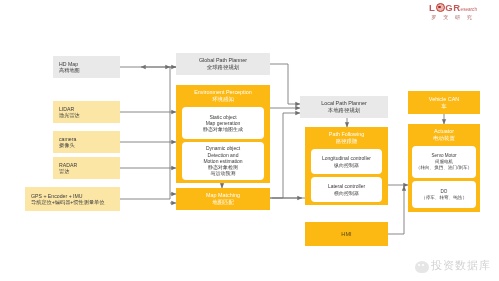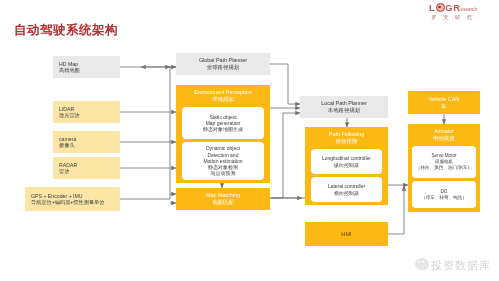--- a/index.html
+++ b/index.html
@@ -64,21 +64,21 @@
     position:absolute;left:0;right:0;top:4px;
     text-align:center;color:#ffffff;line-height:1.22;
   }
 
   
   svg.wires{position:absolute;left:0;top:0;width:499px;height:281px;overflow:visible;}
 
   
   .watermark{
     position:absolute;right:8px;bottom:8px;
-    display:flex;align-items:flex-start;gap:2px;
+    display:flex;align-items:flex-end;gap:2px;
     opacity:.45;
   }
   .watermark .wm-text{
     font-size:11px;color:#9a9a9a;letter-spacing:1px;white-space:nowrap;
   }
   .wechat{
     width:14px;height:12px;border-radius:50% 50% 45% 45%;
     background:#c9c9c9;position:relative;
   }
   .wechat:before{
@@ -88,21 +88,20 @@
   .wechat:after{
     content:"";position:absolute;left:7px;top:3px;
     width:1.6px;height:1.6px;border-radius:50%;background:#fff;
   }
 </style>
 </head>
 <body>
 
 <div id="stage">
 
-  <div class="title">自动驾驶系统架构</div>
 
   <div class="logo">
     <div class="lg-main"><span>L</span><span class="ring"></span><span>GR</span><span class="sm">esearch</span></div>
     <div class="lg-cn">罗 文 研 究</div>
   </div>
 
   <svg class="wires" viewBox="0 0 499 281" xmlns="http://www.w3.org/2000/svg">
     <defs>
       <marker id="ah" markerWidth="6" markerHeight="6" refX="5.2" refY="3" orient="auto">
         <path d="M0,0.6 L5.4,3 L0,5.4 z" fill="#6f6f6f"></path>

